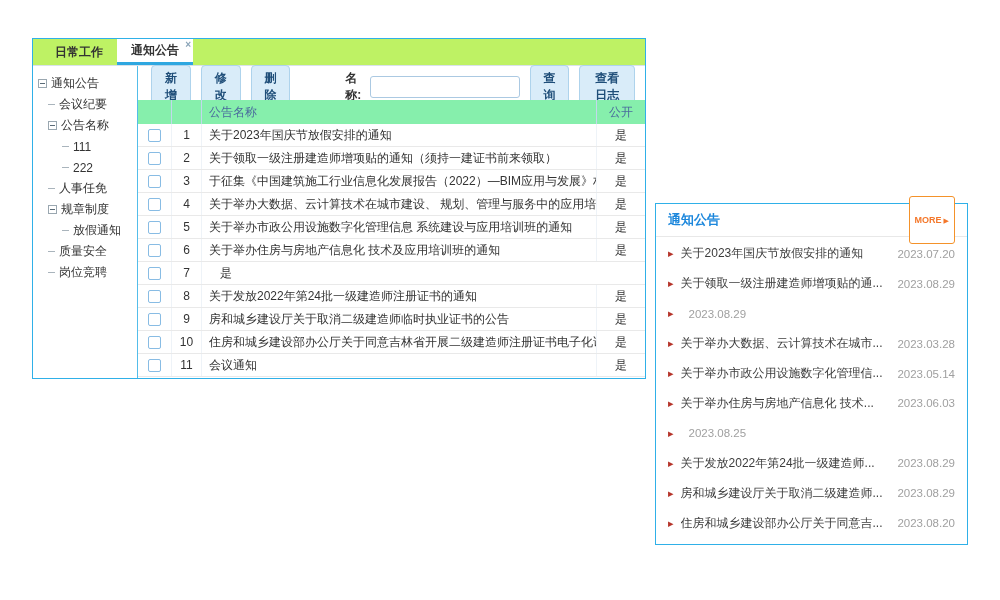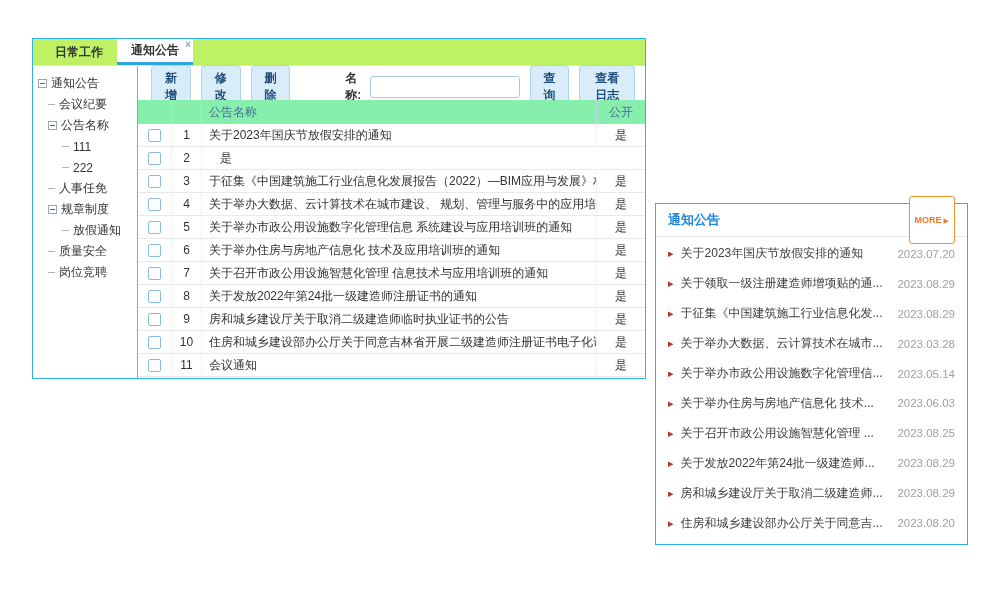--- a/index.html
+++ b/index.html
@@ -161,20 +161,21 @@
             </span>
           <span class="cell c-no">1</span>
           <span class="cell c-name">关于2023年国庆节放假安排的通知</span>
           <span class="cell c-pub">是</span>
         </div>
         <div class="trow">
           <span class="cell c-check">
               <span class="checkbox"></span>
             </span>
           <span class="cell c-no">2</span>
+          <span class="cell c-name">关于领取一级注册建造师增项贴的通知（须持一建证书前来领取）</span>
           <span class="cell c-pub">是</span>
         </div>
         <div class="trow">
           <span class="cell c-check">
               <span class="checkbox"></span>
             </span>
           <span class="cell c-no">3</span>
           <span class="cell c-name">于征集《中国建筑施工行业信息化发展报告（2022）—BIM应用与发展》材料的函</span>
           <span class="cell c-pub">是</span>
         </div>
@@ -200,21 +201,20 @@
             </span>
           <span class="cell c-no">6</span>
           <span class="cell c-name">关于举办住房与房地产信息化 技术及应用培训班的通知</span>
           <span class="cell c-pub">是</span>
         </div>
         <div class="trow">
           <span class="cell c-check">
               <span class="checkbox"></span>
             </span>
           <span class="cell c-no">7</span>
-          <span class="cell c-name">关于召开市政公用设施智慧化管理 信息技术与应用培训班的通知</span>
           <span class="cell c-pub">是</span>
         </div>
         <div class="trow">
           <span class="cell c-check">
               <span class="checkbox"></span>
             </span>
           <span class="cell c-no">8</span>
           <span class="cell c-name">关于发放2022年第24批一级建造师注册证书的通知</span>
           <span class="cell c-pub">是</span>
         </div>
@@ -261,41 +261,39 @@
       <span class="ptitle">关于2023年国庆节放假安排的通知</span>
       <span class="pdate">2023.07.20</span>
     </div>
     <div class="pitem">
       <span class="bullet">▸</span>
       <span class="ptitle">关于领取一级注册建造师增项贴的通...</span>
       <span class="pdate">2023.08.29</span>
     </div>
     <div class="pitem">
       <span class="bullet">▸</span>
-      <span class="ptitle">于征集《中国建筑施工行业信息化发...</span>
       <span class="pdate">2023.08.29</span>
     </div>
     <div class="pitem">
       <span class="bullet">▸</span>
       <span class="ptitle">关于举办大数据、云计算技术在城市...</span>
       <span class="pdate">2023.03.28</span>
     </div>
     <div class="pitem">
       <span class="bullet">▸</span>
       <span class="ptitle">关于举办市政公用设施数字化管理信...</span>
       <span class="pdate">2023.05.14</span>
     </div>
     <div class="pitem">
       <span class="bullet">▸</span>
       <span class="ptitle">关于举办住房与房地产信息化 技术...</span>
       <span class="pdate">2023.06.03</span>
     </div>
     <div class="pitem">
       <span class="bullet">▸</span>
-      <span class="ptitle">关于召开市政公用设施智慧化管理 ...</span>
       <span class="pdate">2023.08.25</span>
     </div>
     <div class="pitem">
       <span class="bullet">▸</span>
       <span class="ptitle">关于发放2022年第24批一级建造师...</span>
       <span class="pdate">2023.08.29</span>
     </div>
     <div class="pitem">
       <span class="bullet">▸</span>
       <span class="ptitle">房和城乡建设厅关于取消二级建造师...</span>

